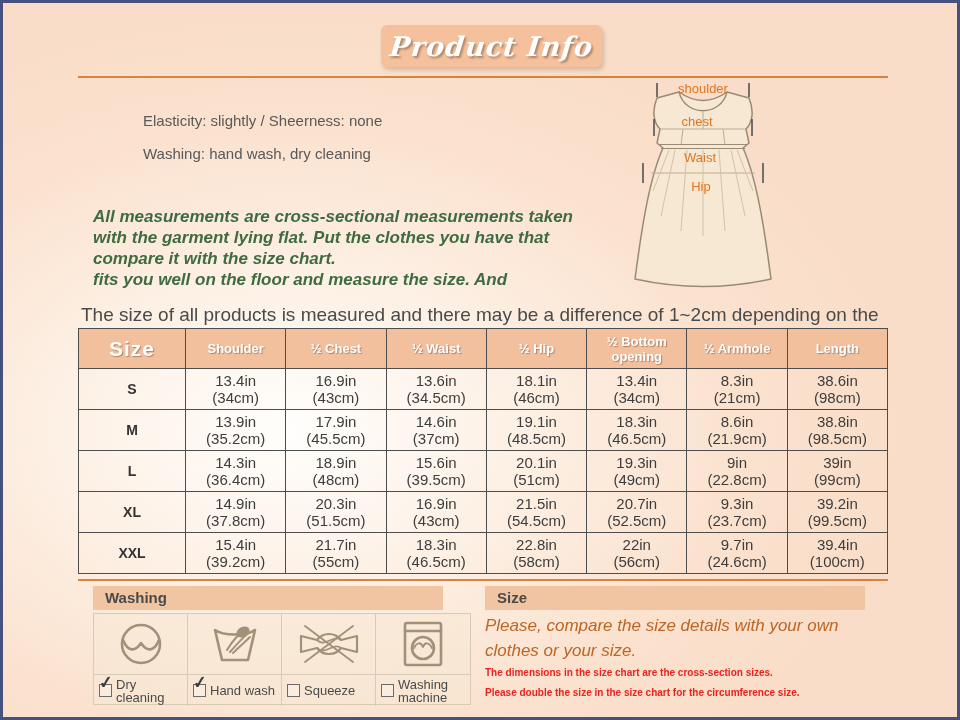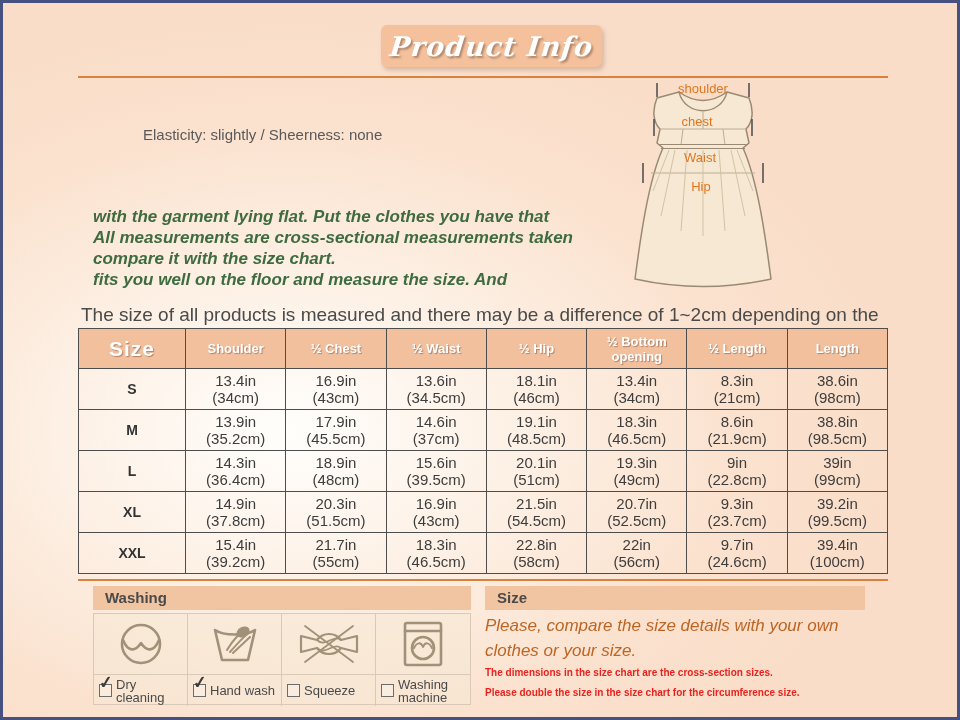--- a/index.html
+++ b/index.html
@@ -20,21 +20,21 @@
   .banner span {
     font-family:"DejaVu Serif", serif; font-style:italic; font-weight:bold;
     font-size:27px; color:#fff; letter-spacing:1px; transform:skewX(-6deg);
     text-shadow:2px 2px 2px rgba(120,90,70,.55);
   }
   .rule-top { position:absolute; left:75px; top:73px; width:810px; height:0; border-top:2px solid #d9813e; }
   .rule-bottom { position:absolute; left:75px; top:576px; width:810px; height:0; border-top:2px solid #d9813e; }
 
   
   .info { position:absolute; left:140px; top:101px; font-size:15px; color:#595959; }
-  .info div { height:33px; line-height:33px;margin-top:14px; }
+  .info div { height:33px; line-height:33px; }
 
   
   .green-note { position:absolute; left:90px; top:203px; font-size:17px; line-height:21px;
     font-weight:bold; font-style:italic; color:#3e6b40; }
 
   
   .dress { position:absolute; left:622px; top:78px; width:160px; height:208px; }
   .dress text { font-family:"Liberation Sans", sans-serif; font-size:13px; fill:#e0761f; }
 
   
@@ -47,21 +47,21 @@
     height:40px; background:#f3c09e; color:#fff; font-size:13px; font-weight:bold;
     text-shadow:1px 1px 1px rgba(90,60,40,.45); padding:0 4px;
   }
   .chart thead th.size-h { font-size:21px; letter-spacing:1px; }
   .chart tbody td { height:41px; font-size:15px; color:#3d3d3d; line-height:17px; }
   .chart tbody td.size-c { font-size:14px; font-weight:bold; color:#333; }
 
   
   .sec-head { position:absolute; top:583px; height:24px; background:#f2c5a2;
     font-size:15px; font-weight:bold; color:#4a4a4a; line-height:24px; padding-left:12px; }
-  .wash-head { left:90px; width:378px; }
+  .wash-head { left:90px; width:350px; }
   .size-head { left:482px; width:380px; }
 
   
   .wash-grid { position:absolute; left:90px; top:610px; width:378px; height:92px;
     display:grid; grid-template-columns:repeat(4,1fr); grid-template-rows:60px 32px;
     grid-auto-flow:column; border:1px solid #d9cab7; background:rgba(246,232,212,.55); }
   .wash-cell { border-right:1px solid #d9cab7; display:flex; align-items:center; justify-content:center; }
   .wash-cell.last { border-right:none; }
   .wash-label { border-top:1px solid #d9cab7; border-right:1px solid #d9cab7;
     display:flex; align-items:center; padding-left:5px; gap:4px;
@@ -84,25 +84,26 @@
 
 <div class="page">
 
   <div class="banner">
     <span>Product Info</span>
   </div>
   <div class="rule-top"></div>
 
   <div class="info">
     <div>Elasticity: slightly / Sheerness: none</div>
+    <div>Washing: hand wash, dry cleaning</div>
   </div>
 
   <div class="green-note">
+    <div>All measurements are cross-sectional measurements taken</div>
     <div>with the garment lying flat. Put the clothes you have that</div>
-    <div>All measurements are cross-sectional measurements taken</div>
     <div>compare it with the size chart.</div>
     <div>fits you well on the floor and measure the size. And</div>
   </div>
 
   <svg class="dress" viewBox="0 0 160 208">
     <path d="M32,17 L54,11 Q78,28 102,11 L124,17 C129,29 128,41 121,48 L124,62 L118,67
              C133,100 141,160 146,198 Q78,213 10,198 C15,160 23,100 38,67 L32,62 L35,48
              C28,41 27,29 32,17 Z" fill="#f6e8d3" stroke="#9a8a73" stroke-width="1.5" stroke-linejoin="round"></path>
     <path d="M54,11 C60,36 96,36 102,11" fill="none" stroke="#9a8a73" stroke-width="1.3"></path>
     <path d="M78,31 L78,48 M58,48 L56,64 M98,48 L100,64 M35,48 L121,48 M26,92 L130,92" fill="none" stroke="#bcac93" stroke-width="1"></path>
@@ -129,21 +130,21 @@
         <col>
       </colgroup>
     <thead>
       <tr>
         <th class="size-h">Size</th>
         <th>Shoulder</th>
         <th>½ Chest</th>
         <th>½ Waist</th>
         <th>½ Hip</th>
         <th>½ Bottom opening</th>
-        <th>½ Length</th>
+        <th>½ Armhole</th>
         <th>Length</th>
       </tr>
     </thead>
     <tbody>
       <tr>
         <td class="size-c">S</td>
         <td>
             <div>13.4in</div>
             <div>(34cm)</div>
           </td>

